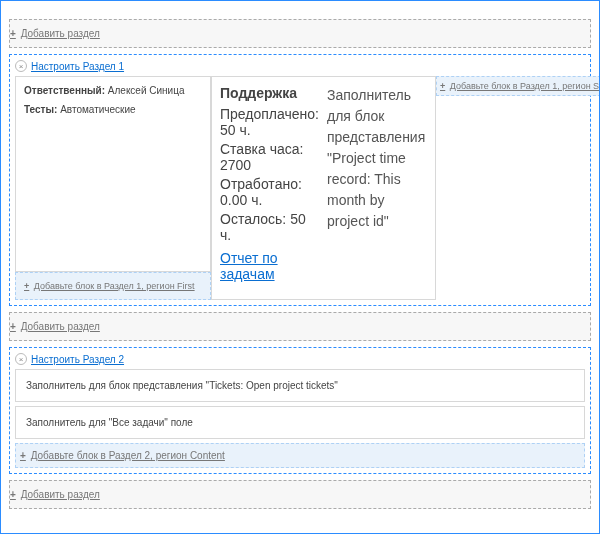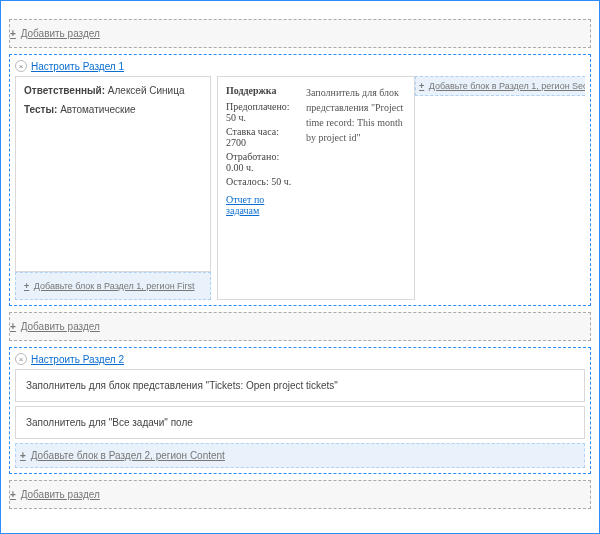--- a/index.html
+++ b/index.html
@@ -57,37 +57,37 @@
   }
   .close-btn {
     width: 12px; height: 12px;
     border: 1px solid #bbb;
     border-radius: 50%;
     display: inline-flex; align-items: center; justify-content: center;
     font-size: 8px; color: #888; background: #fff;
     cursor: pointer;
   }
   .config-link { font-size: 10px; }
-  .columns { display: flex; gap: 6px; }
+  .columns { display: flex; }
   .card {
     border: 1px solid #d8d8d8;
     background: #fff;
     padding: 8px;
     flex: 1;
   }
   .card.left { flex: 0 0 196px; display: flex; flex-direction: column; gap: 8px; }
   .card.left .row { font-size: 10px; }
   .card.left .label { font-weight: bold; }
   .mid-wrap { display: flex; flex-direction: column; flex: 1; }
   .card.mid {
     display: flex;
     gap: 8px;
     padding: 8px;
   }
-  .mid-col { display: flex; flex-direction: column; gap: 3px; font-size: 10px; font-family: Liberation Serif, serif; }
+  .mid-col { display: flex; flex-direction: column; gap: 3px; font-size: 14px; }
   .mid-col .title { font-weight: bold; margin-bottom: 2px; }
   .mid-col.right { color: #555; flex: 0 0 100px; }
   .links-block { margin-top: 4px; display: flex; flex-direction: column; gap: 2px; }
   .add-block-bar.inset { margin: 0; border: 1px dashed #aed1f5; }
   .add-block-row { margin-top: 0; }
   .sec2-row {
     border: 1px solid #d8d8d8;
     padding: 10px;
     margin-bottom: 4px;
     font-size: 10px;

